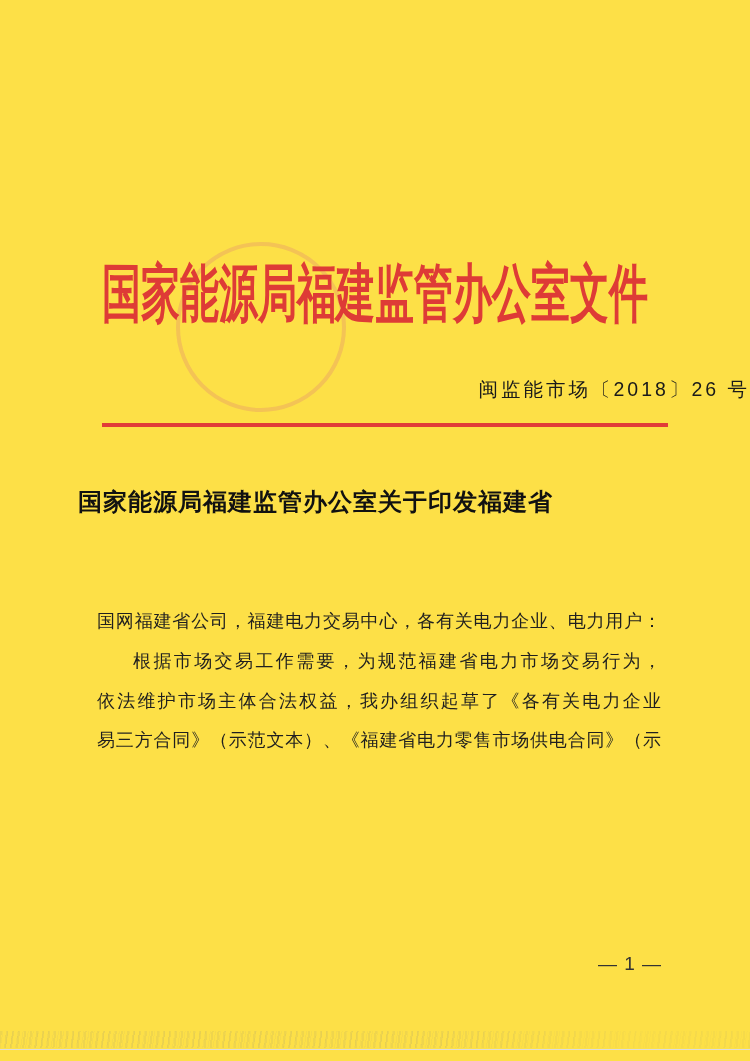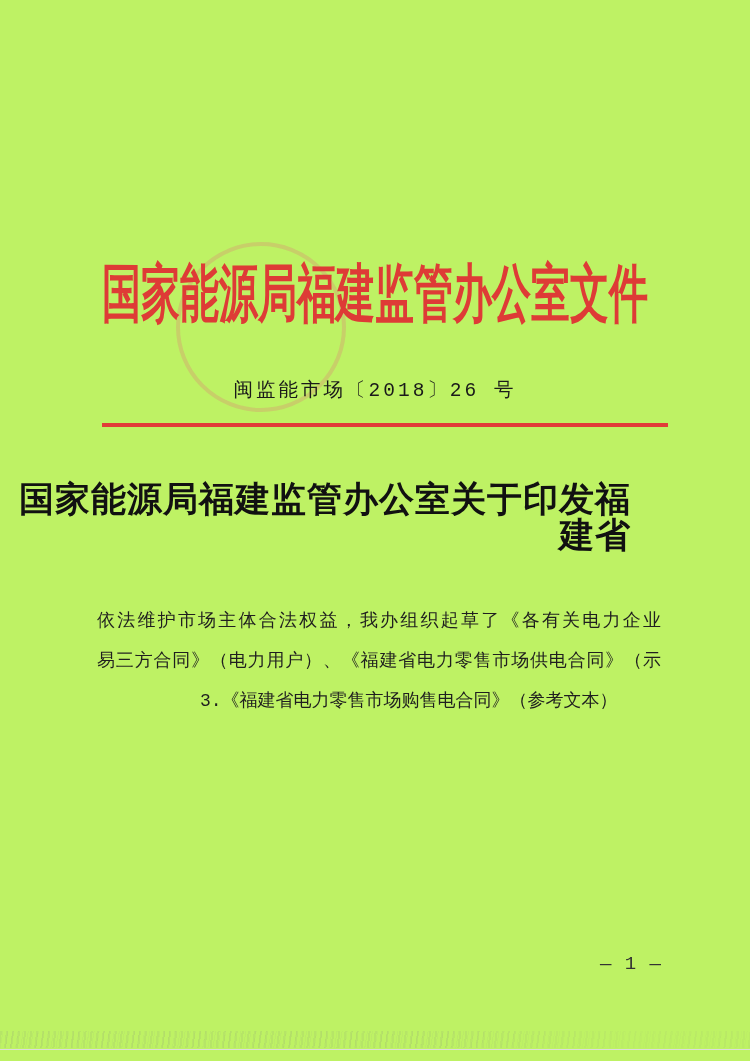--- a/index.html
+++ b/index.html
@@ -4,23 +4,23 @@
 <style>
   html, body {
     margin: 0;
     padding: 0;
     background: #ffffff;
   }
   .page {
     position: relative;
     width: 750px;
     height: 1061px;
-    background: #bef264;
+    background: #fde047;
     overflow: hidden;
-    font-family: Liberation Mono, monospace;
+    font-family: Liberation Sans, sans-serif;
     color: #1f1f1f;
   }
 
   
   .stamp {
     position: absolute;
     left: 176px;
     top: 242px;
     width: 162px;
     height: 162px;
@@ -45,21 +45,21 @@
     transform-origin: top center;
     letter-spacing: 0px;
   }
 
   
   .doc-number {
     position: absolute;
     top: 376px;
     left: 0;
     width: 750px;
-    text-align: center;
+    text-align: right;
     font-size: 19.5px;
     letter-spacing: 3px;
     color: #1a1a1a;
   }
 
   
   .red-rule {
     position: absolute;
     left: 102px;
     top: 423px;
@@ -67,22 +67,22 @@
     height: 4px;
     background: #e13c38;
   }
 
   
   .notice-title {
     position: absolute;
     top: 484px;
     left: 0;
     width: 631px;
-    text-align: right;
-    font-size: 35px;
+    text-align: center;
+    font-size: 24px;
     font-weight: bold;
     line-height: 36px;
     letter-spacing: 1px;
     color: #111111;
   }
 
   
   .doc-body {
     position: absolute;
     left: 97px;
@@ -151,23 +151,24 @@
 
   <div class="doc-number">闽监能市场〔2018〕26 号</div>
 
   <div class="red-rule"></div>
 
   <div class="notice-title">
     <div>国家能源局福建监管办公室关于印发福建省</div>
   </div>
 
   <div class="doc-body">
+    <div class="bline stretch">国网福建省公司，福建电力交易中心，各有关电力企业、电力用户：</div>
+    <div class="bline stretch indent2">根据市场交易工作需要，为规范福建省电力市场交易行为，</div>
     <div class="bline stretch">依法维护市场主体合法权益，我办组织起草了《各有关电力企业</div>
-    <div class="bline stretch">易三方合同》（电力用户）、《福建省电力零售市场供电合同》（示</div>
-    <div class="bline attach-rest">3.《福建省电力零售市场购售电合同》（参考文本）</div>
+    <div class="bline stretch">易三方合同》（示范文本）、《福建省电力零售市场供电合同》（示</div>
   </div>
 
   <div class="page-number">— 1 —</div>
 
   <div class="scan-noise"></div>
   <div class="scan-edge-line"></div>
 
 </div>
 
 </body></html>

